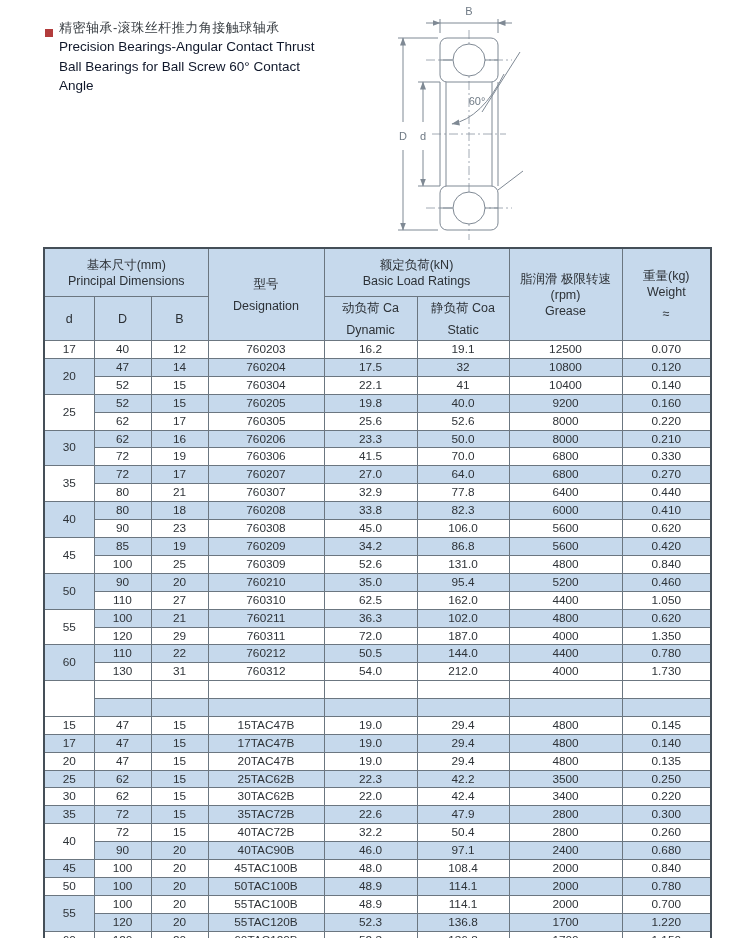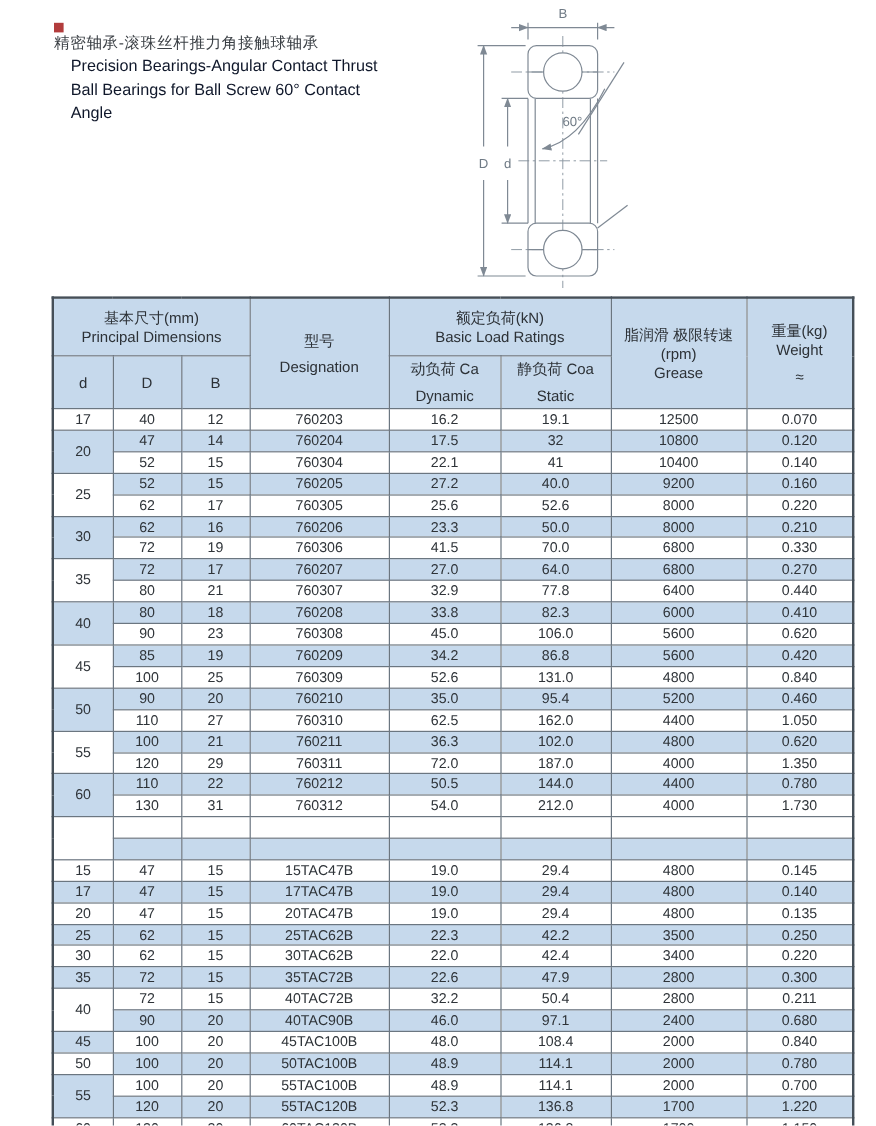--- a/index.html
+++ b/index.html
@@ -3,21 +3,21 @@
 <meta charset="utf-8">
 <style>
   html,body { margin:0; padding:0; }
   .page {
     position:relative; width:730px; height:938px; background:#ffffff;
     overflow:hidden; font-family:"Liberation Sans", sans-serif;
   }
 
   
   .title-block { position:absolute; left:45px; top:19px; }
-  .title-zh-row { display:flex; align-items:flex-start;flex-direction:column; }
+  .title-zh-row { display:flex; align-items:flex-end; }
   .bullet { width:8px; height:8px; background:var(--bullet,#b03a3a); display:inline-block; margin-right:6px; flex:0 0 auto; }
   .title-zh { font-size:13px; color:#3a3f44; letter-spacing:0.5px; }
   .title-en { font-size:13.5px; color:#0f172a; line-height:19.5px; padding-left:14px; }
 
   
   .diagram { position:absolute; left:390px; top:2px; }
   .diagram text { font-size:11px; fill:#6f7a85; font-family:"Liberation Sans",sans-serif; }
   .dline { stroke:#7f8994; stroke-width:1; fill:none; }
   .dashdot { stroke:#8b96a1; stroke-width:0.8; stroke-dasharray:9 3 2 3; fill:none; }
 
@@ -191,21 +191,21 @@
           <td class="white">22.1</td>
           <td class="white">41</td>
           <td class="white">10400</td>
           <td class="white">0.140</td>
         </tr>
         <tr>
           <td rowspan="2" class="white">25</td>
           <td class="blue">52</td>
           <td class="blue">15</td>
           <td class="blue">760205</td>
-          <td class="blue">27.2</td>
+          <td class="blue">19.8</td>
           <td class="blue">40.0</td>
           <td class="blue">9200</td>
           <td class="blue">0.160</td>
         </tr>
         <tr>
           <td class="white">62</td>
           <td class="white">17</td>
           <td class="white">760305</td>
           <td class="white">25.6</td>
           <td class="white">52.6</td>
@@ -425,21 +425,21 @@
           <td class="blue">0.300</td>
         </tr>
         <tr>
           <td rowspan="2" class="white">40</td>
           <td class="white">72</td>
           <td class="white">15</td>
           <td class="white">40TAC72B</td>
           <td class="white">32.2</td>
           <td class="white">50.4</td>
           <td class="white">2800</td>
-          <td class="white">0.211</td>
+          <td class="white">0.260</td>
         </tr>
         <tr>
           <td class="blue">90</td>
           <td class="blue">20</td>
           <td class="blue">40TAC90B</td>
           <td class="blue">46.0</td>
           <td class="blue">97.1</td>
           <td class="blue">2400</td>
           <td class="blue">0.680</td>
         </tr>

